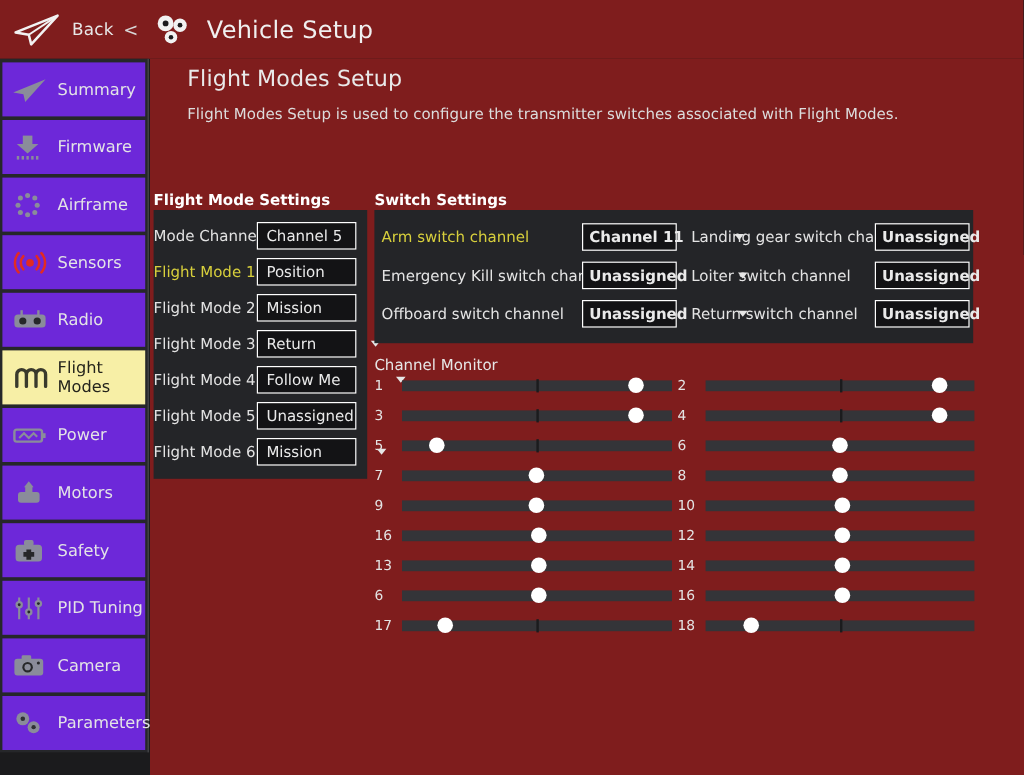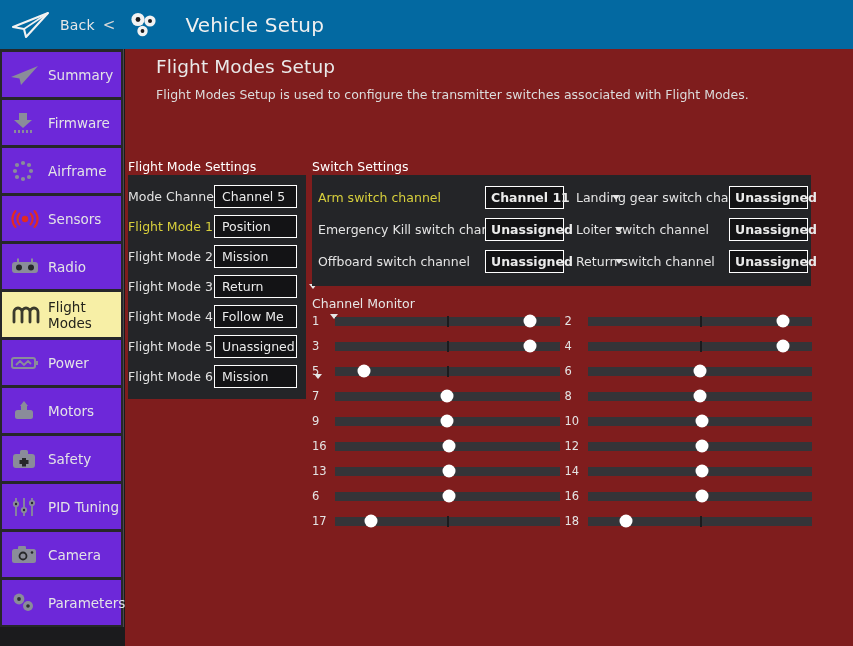--- a/index.html
+++ b/index.html
@@ -7,28 +7,28 @@
     width: 853px; height: 646px;
     background: #1b1b1d;
     font-family: "DejaVu Sans", sans-serif;
     overflow: hidden;
   }
   #root { position: relative; width: 853px; height: 646px; background: #1b1b1d; }
 
   
   .topbar {
     position: absolute; left: 0; top: 0; width: 853px; height: 49px;
-    background: #0369a1;
+    background: #7f1d1d;
     display: flex; align-items: center; padding-left: 10px; gap: 8px;
   }
   .plane-logo { width: 42px; height: 30px; flex: none; }
   .back-label { color: #e8e8e8; font-size: 14px; letter-spacing: .2px; }
   .chev { color: #d8d8d8; font-size: 15px; margin: 0 2px 0 0; }
   .gears-logo { width: 34px; height: 28px; flex: none; margin-left: 2px; }
-  .vehicle-title { color: #f0f0f0; font-size: 20px; letter-spacing: .2px; margin-left: 16px; }
+  .vehicle-title { color: #f0f0f0; font-size: 20px; letter-spacing: .2px; margin-left: 3px; }
 
   
   .sidebar {
     position: absolute; left: 0; top: 49px; width: 124px; height: 578px;
     background: #26272a;
     border-right: 1px solid #4a4a4e;
     padding-top: 3px;
   }
   .side-item {
     position: relative; height: 45px; margin: 0 2px 3px 2px;
@@ -38,21 +38,21 @@
   }
   .side-item.active { background: #f7efa6; color: #24241c; }
   .side-ico { width: 34px; height: 30px; flex: none; display: flex; align-items: center; justify-content: center; }
   .side-ico svg { display: block; }
 
   
   .content { position: absolute; left: 125px; top: 49px; width: 835px; height: 597px; background: #7f1d1d; padding-left: 28px; }
   .page-title { color: #e9e9e9; font-size: 18.5px; padding: 7px 0 0 3px; letter-spacing: .1px; }
   .page-sub { color: #dcdcdc; font-size: 12.5px; padding: 10px 0 0 3px; }
 
-  .sec-head { color: #ffffff; font-size: 12.5px; font-weight: normal; }
+  .sec-head { color: #ffffff; font-size: 12.5px; font-weight: bold; }
 
   
   .fm-head { position: absolute; left: 3px; top: 110px; }
   .fm-panel {
     position: absolute; left: 3px; top: 126px; width: 178px; height: 224px;
     background: #242528;
   }
   .fm-row { display: flex; align-items: center; height: 30px; margin-bottom: 0px; }
   .fm-label {
     width: 86px; text-align: right; padding-right: 6px;

